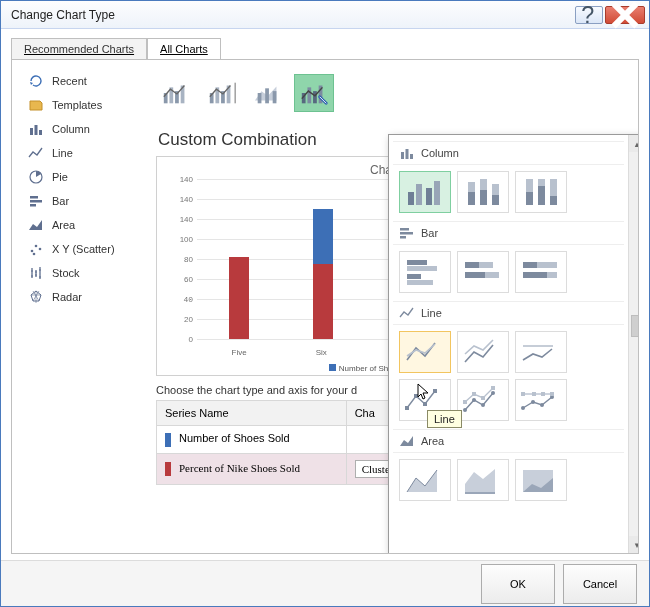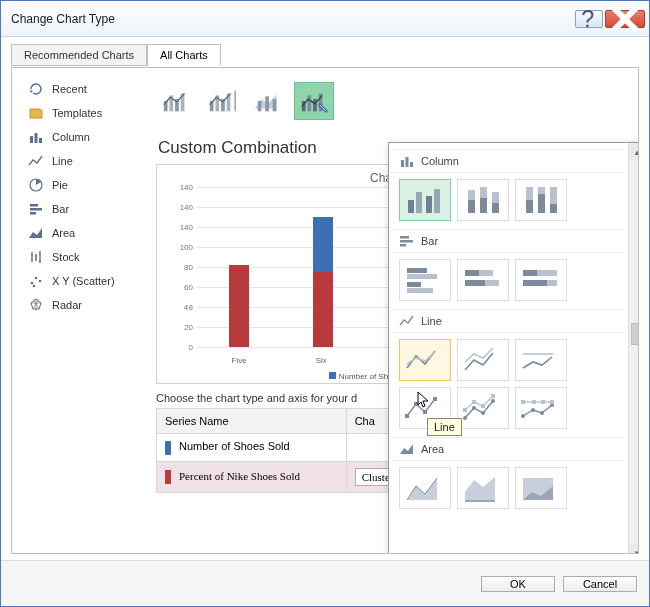--- a/index.html
+++ b/index.html
@@ -13,21 +13,21 @@
   .window {
     width: 650px;
     height: 607px;
     background: #fff;
     border: 1px solid #4a7abd;
     display: flex;
     flex-direction: column;
     position: relative;
   }
   .titlebar {
-    height: 36px;
+    height: 28px;
     background: linear-gradient(#fdfdfe, #eef3fa);
     border-bottom: 1px solid #c7d5ef;
     display: flex;
     align-items: center;
     padding: 0 4px 0 10px;
     font-size: 12px;
     color: #222;
   }
   .titlebar .title-text { flex: 1; }
   .titlebar .win-btn {
@@ -51,23 +51,24 @@
   }
   .body {
     flex: 1;
     display: flex;
     flex-direction: column;
     padding: 6px 10px 6px 10px;
     position: relative;
   }
   .tabs-row {
     display: flex;
-    align-items: flex-start;
+    align-items: flex-end;
     height: 24px;
     margin-bottom: 0;
+    text-decoration: underline;
   }
   .tab {
     padding: 4px 12px;
     border: 1px solid #bfbfbf;
     border-bottom: 1px solid #bfbfbf;
     background: #f3f3f3;
     color: #333;
     font-size: 11px;
     position: relative;
     top: 1px;
@@ -277,21 +278,21 @@
     border-top: 1px solid #dcdcdc;
     display: flex;
     align-items: center;
     justify-content: flex-end;
     padding: 0 12px;
     gap: 8px;
     background: #f5f5f5;
   }
   .btn {
     min-width: 74px;
-    height: 16px;
+    height: 40px;
     border: 1px solid #acacac;
     background: linear-gradient(#fdfdfd,#ececec);
     font-size: 11px;
     cursor: default;
   }
 
   
   .dropdown-panel {
     position: absolute;
     top: 74px;
@@ -465,36 +466,36 @@
           <span class="sidebar-icon">
               <svg viewBox="0 0 16 16">
                 <path d="M1 13l4-6 4 3 5-7v10H1z" fill="#5f6f8f"></path>
               </svg>
             </span>
           <span>Area</span>
         </div>
         <div class="sidebar-item">
           <span class="sidebar-icon">
               <svg viewBox="0 0 16 16">
-                <path d="M4 3v10M8 5v7M12 2v12" stroke="#5f6f8f" stroke-width="1.3"></path>
-                <path d="M3 6h2M7 7h2M11 5h2M3 11h2M7 10h2M11 12h2" stroke="#5f6f8f"></path>
-              </svg>
-            </span>
-          <span>Stock</span>
-        </div>
-        <div class="sidebar-item">
-          <span class="sidebar-icon">
-              <svg viewBox="0 0 16 16">
                 <circle cx="4" cy="10" r="1.3" fill="#5f6f8f"></circle>
                 <circle cx="8" cy="5" r="1.3" fill="#5f6f8f"></circle>
                 <circle cx="12" cy="8" r="1.3" fill="#5f6f8f"></circle>
                 <circle cx="6" cy="13" r="1.3" fill="#5f6f8f"></circle>
               </svg>
             </span>
           <span>X Y (Scatter)</span>
+        </div>
+        <div class="sidebar-item">
+          <span class="sidebar-icon">
+              <svg viewBox="0 0 16 16">
+                <path d="M4 3v10M8 5v7M12 2v12" stroke="#5f6f8f" stroke-width="1.3"></path>
+                <path d="M3 6h2M7 7h2M11 5h2M3 11h2M7 10h2M11 12h2" stroke="#5f6f8f"></path>
+              </svg>
+            </span>
+          <span>Stock</span>
         </div>
         <div class="sidebar-item">
           <span class="sidebar-icon">
               <svg viewBox="0 0 16 16">
                 <path d="M8 2l5 4-2 6H5L3 6z" fill="none" stroke="#5f6f8f"></path>
                 <path d="M8 2v12M3 6l10 0M5 12l6-10M11 12L5 2" stroke="#5f6f8f" stroke-width="0.6"></path>
               </svg>
             </span>
           <span>Radar</span>
         </div>

